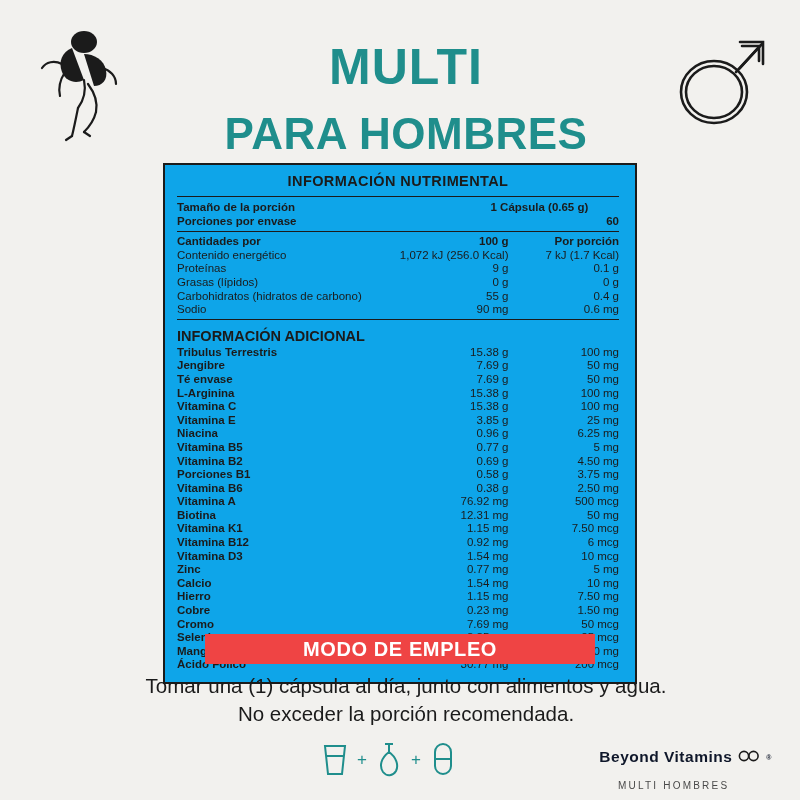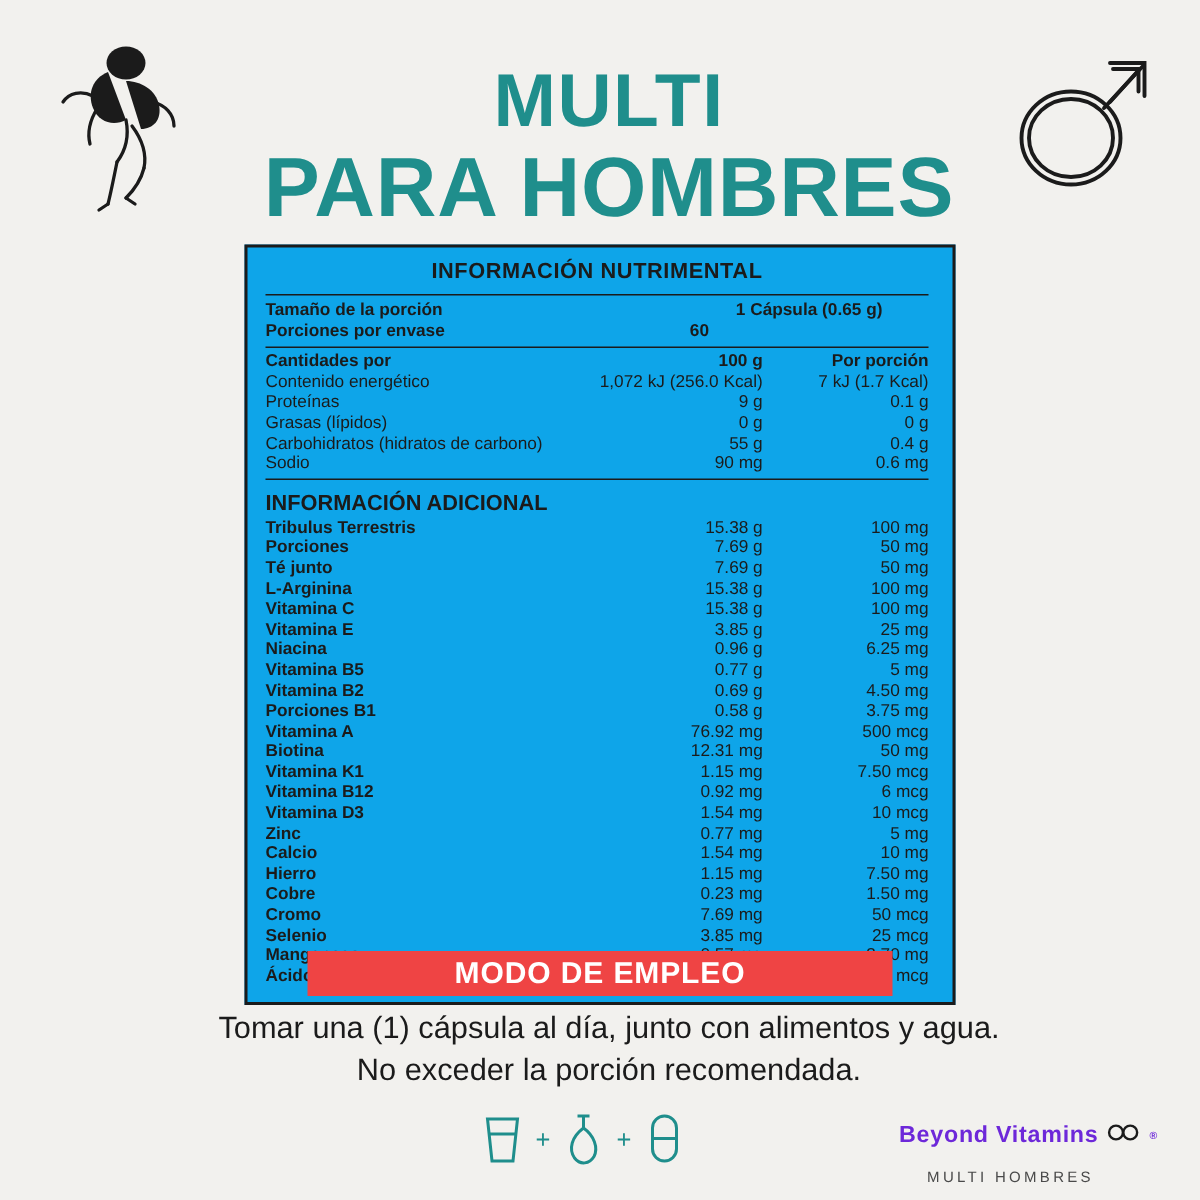--- a/index.html
+++ b/index.html
@@ -18,22 +18,22 @@
   
   .title-wrap {
     position: absolute; top: 42px; left: 12px; right: 0;
     text-align: center;
   }
   .title-1 {
     font-size: 50px; font-weight: bold; letter-spacing: 1px;
     color: #1f8e8c; line-height: 1.0;
   }
   .title-2 {
-    font-size: 56px; font-weight: bold; letter-spacing: 0.5px;
-    color: #1f8e8c; line-height: 1.1; margin-top: 2px;
+    font-size: 44px; font-weight: bold; letter-spacing: 0.5px;
+    color: #1f8e8c; line-height: 1.1; margin-top: 18px;
   }
 
   .deco { position: absolute; }
   .deco-runner { left: 32px; top: 28px; }
   .deco-male { right: 30px; top: 26px; }
 
   
   .panel {
     position: absolute;
     left: 163px; top: 163px;
@@ -90,21 +90,21 @@
     color: #1f8e8c;
   }
   .plus { font-size: 17px; color: #1f8e8c; line-height: 1; padding-bottom: 4px;}
 
   .brand {
     position: absolute; right: 28px; top: 748px;
     text-align: right;
   }
   .brand-main {
     font-size: 15.5px; font-weight: bold; letter-spacing: 0.5px;
-    color: #6d28d9; display: flex; align-items: center; gap: 6px;
+    color: #0f172a; display: flex; align-items: center; gap: 6px;
     justify-content: flex-end;
   }
   .brand-sub {
     font-size: 10px; letter-spacing: 2.2px; color: #4a4a4a; margin-top: 14px;
     text-align: center; padding-right: 24px;
   }
   .reg { font-size: 7px; vertical-align: super; }
 </style>
 </head>
 <body>
@@ -149,21 +149,21 @@
     <div class="rule"></div>
 
     <table class="nut">
       <tbody>
           <tr class="serving-row bold">
         <td class="c-name">Tamaño de la porción</td>
         <td class="c-mid" style="text-align:center" colspan="2">1 Cápsula (0.65 g)</td>
       </tr>
       <tr class="serving-row bold">
         <td class="c-name">Porciones por envase</td>
-        <td class="c-mid" style="text-align:left" colspan="2">60</td>
+        <td class="c-mid" style="text-align:right" colspan="2">60</td>
       </tr>
     </tbody>
       </table>
 
     <div class="rule-thin"></div>
 
     <table class="nut">
       <tbody>
           <tr class="bold">
         <td class="c-name">Cantidades por</td>
@@ -203,26 +203,26 @@
     <div class="section-head">INFORMACIÓN ADICIONAL</div>
 
     <table class="nut">
       <tbody>
           <tr>
             <td class="c-name bold">Tribulus Terrestris</td>
             <td class="c-mid">15.38 g</td>
             <td class="c-right">100 mg</td>
           </tr>
       <tr>
-            <td class="c-name bold">Porciones</td>
+            <td class="c-name bold">Jengibre</td>
             <td class="c-mid">7.69 g</td>
             <td class="c-right">50 mg</td>
           </tr>
       <tr>
-            <td class="c-name bold">Té junto</td>
+            <td class="c-name bold">Té envase</td>
             <td class="c-mid">7.69 g</td>
             <td class="c-right">50 mg</td>
           </tr>
       <tr>
             <td class="c-name bold">L-Arginina</td>
             <td class="c-mid">15.38 g</td>
             <td class="c-right">100 mg</td>
           </tr>
       <tr>
             <td class="c-name bold">Vitamina C</td>
@@ -246,20 +246,25 @@
           </tr>
       <tr>
             <td class="c-name bold">Vitamina B2</td>
             <td class="c-mid">0.69 g</td>
             <td class="c-right">4.50 mg</td>
           </tr>
       <tr>
             <td class="c-name bold">Porciones B1</td>
             <td class="c-mid">0.58 g</td>
             <td class="c-right">3.75 mg</td>
+          </tr>
+      <tr>
+            <td class="c-name bold">Vitamina B6</td>
+            <td class="c-mid">0.38 g</td>
+            <td class="c-right">2.50 mg</td>
           </tr>
       <tr>
             <td class="c-name bold">Vitamina A</td>
             <td class="c-mid">76.92 mg</td>
             <td class="c-right">500 mcg</td>
           </tr>
       <tr>
             <td class="c-name bold">Biotina</td>
             <td class="c-mid">12.31 mg</td>
             <td class="c-right">50 mg</td>

